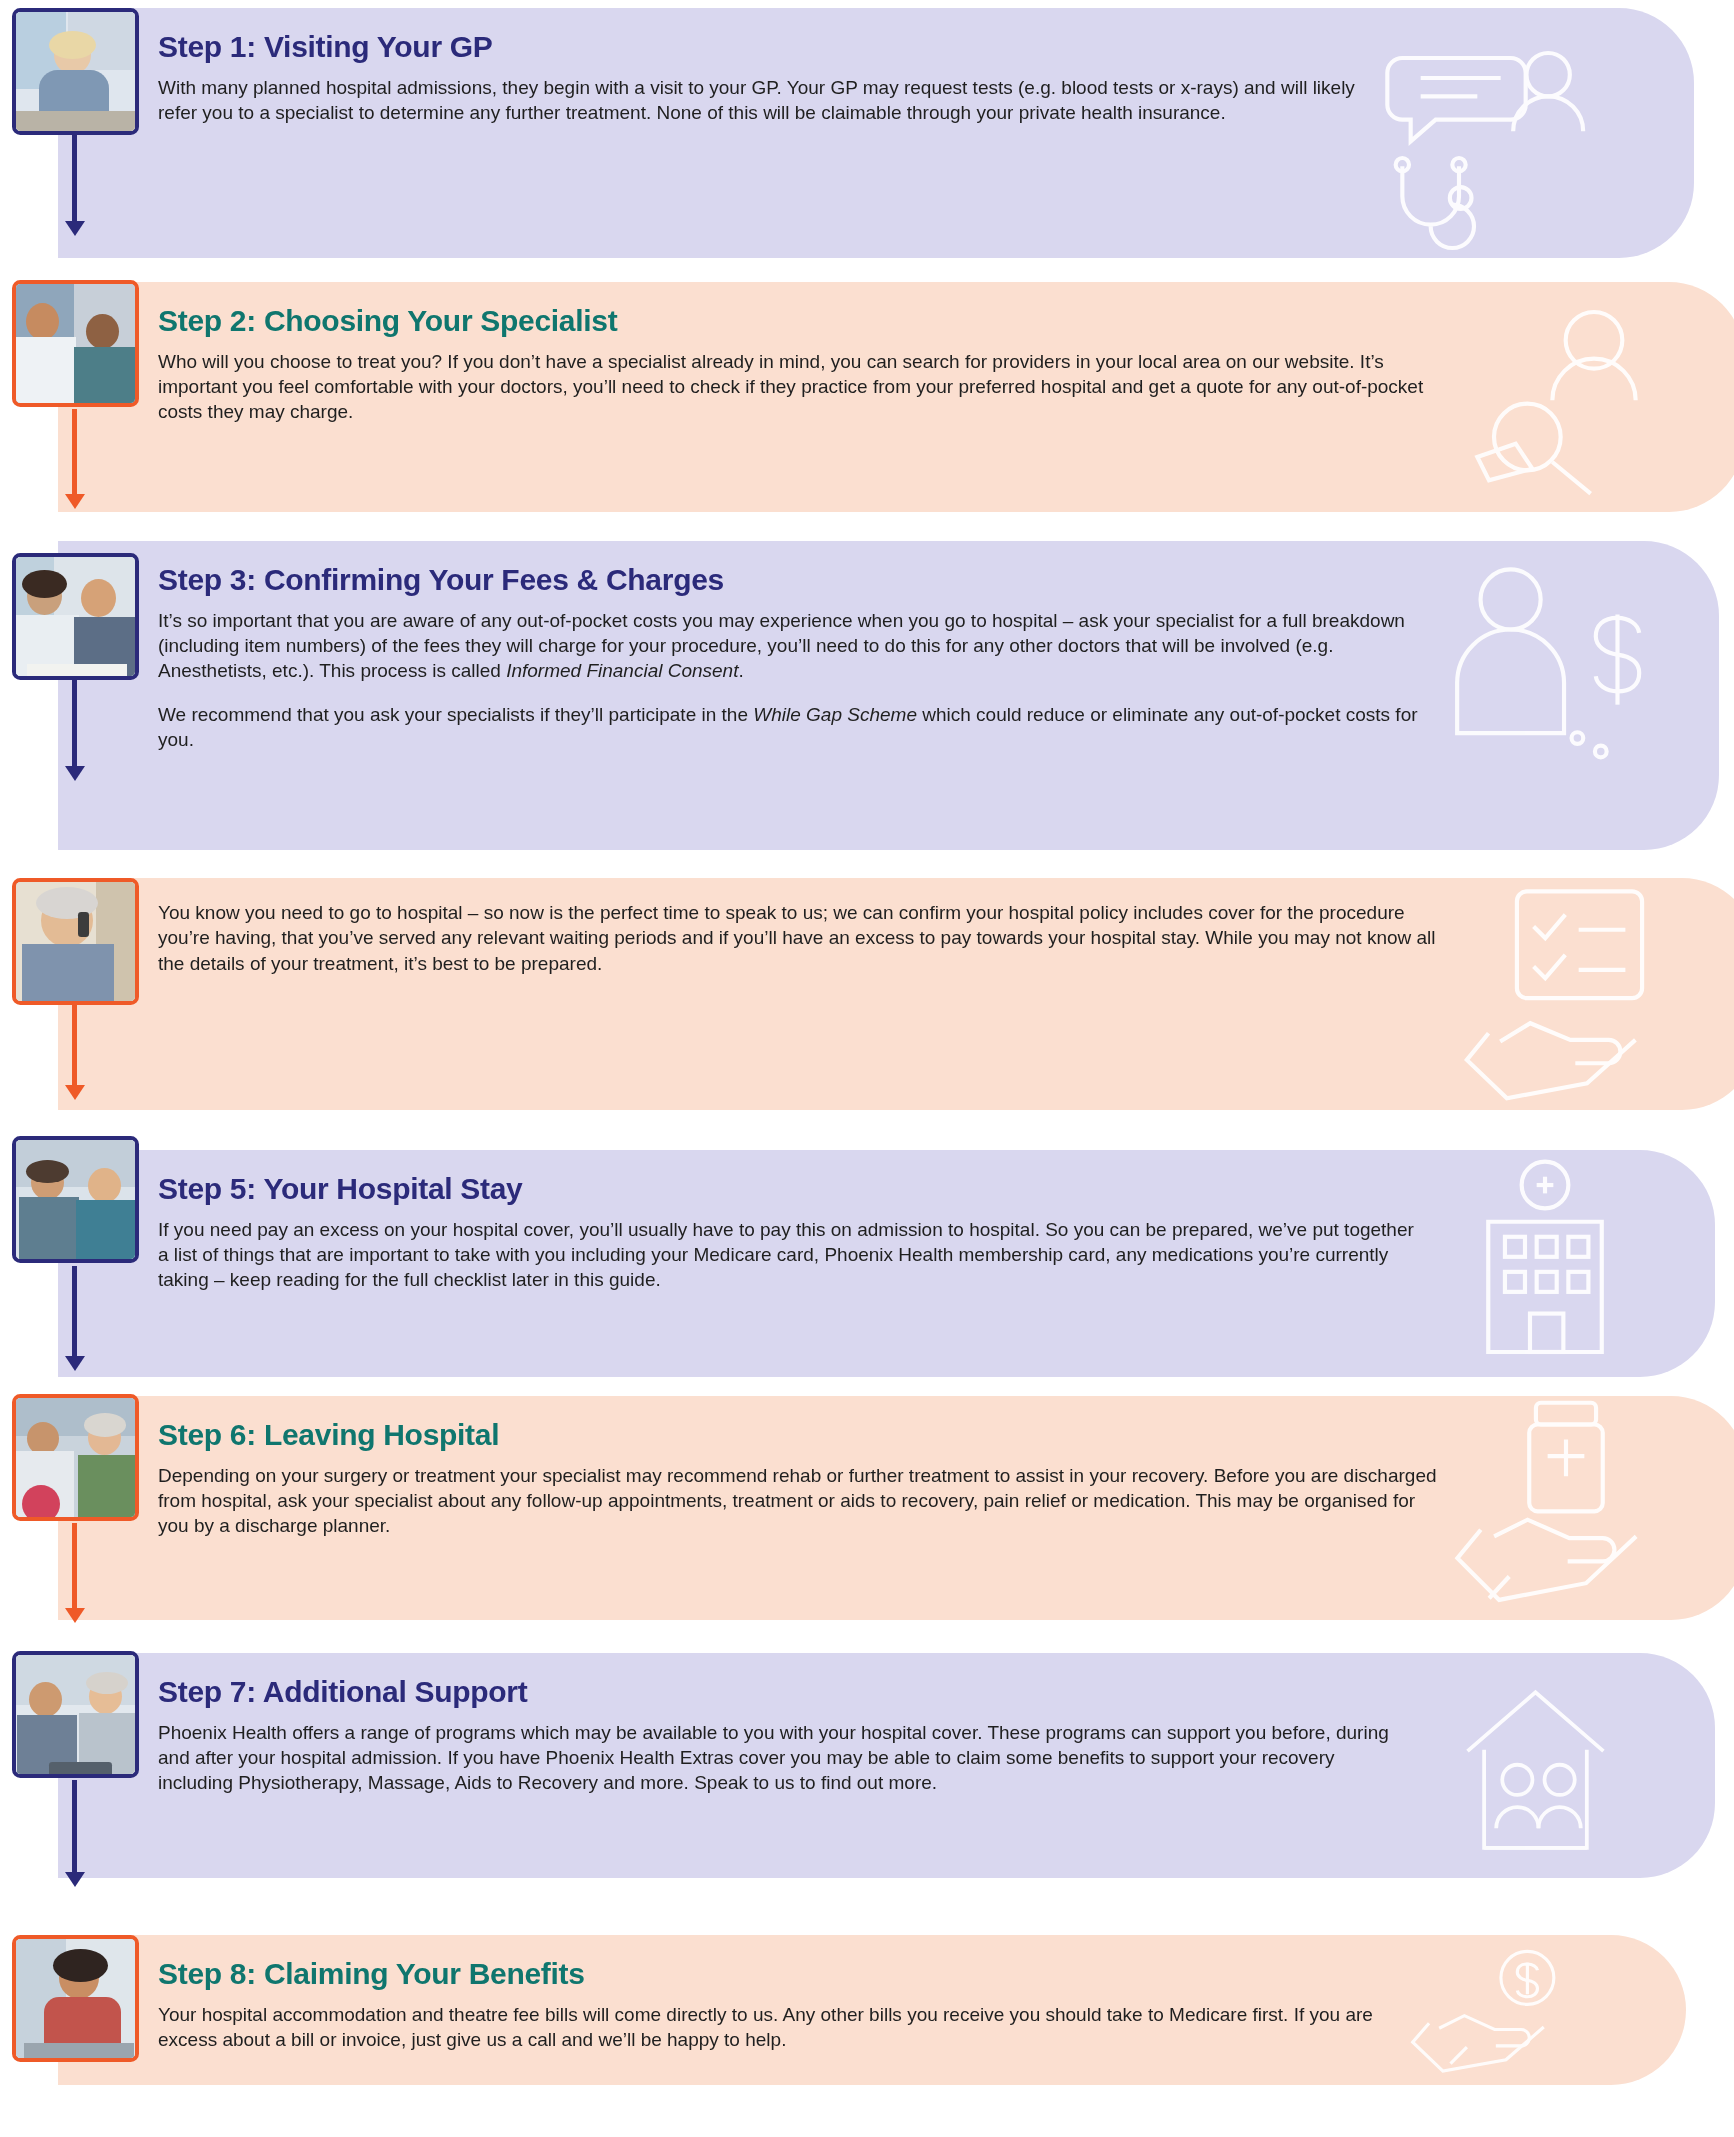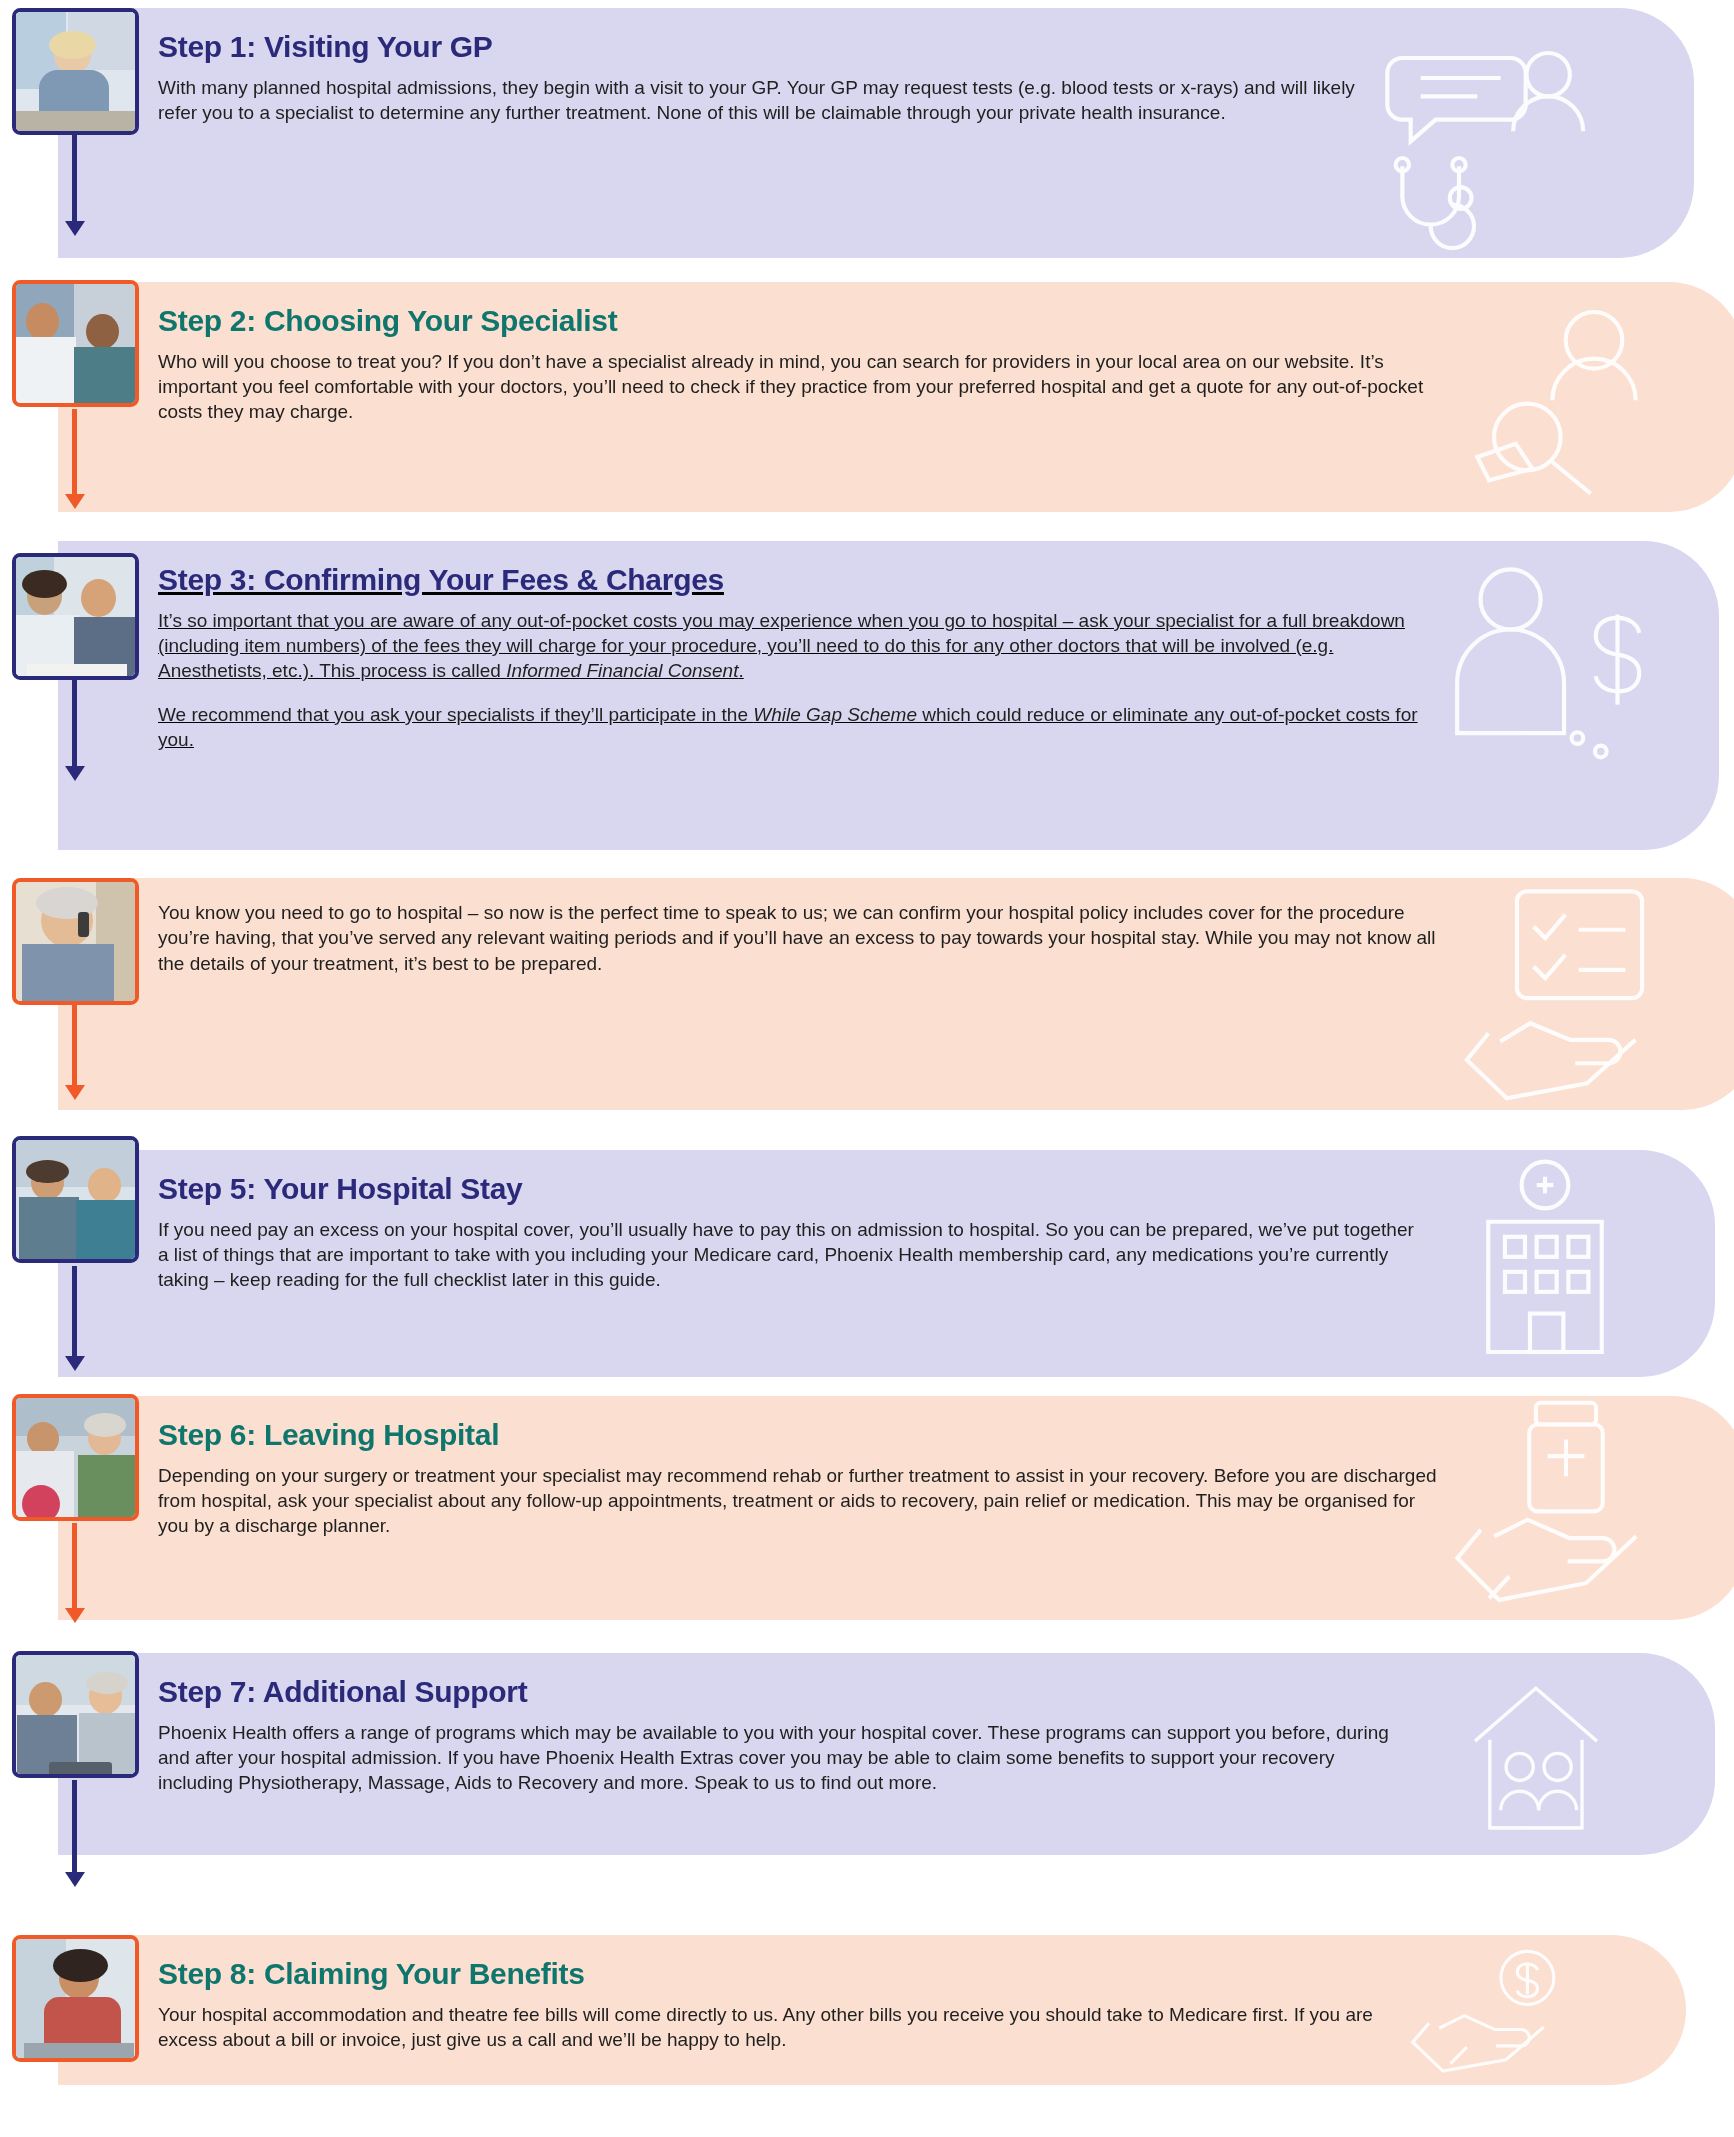--- a/index.html
+++ b/index.html
@@ -168,21 +168,21 @@
         <div class="blob" style="left:10px;top:18.4px;width:33px;height:37px;background:#c68b60;"></div>
         <div class="bar" style="left:0;top:53px;width:60px;height:73px;background:#eef2f5;"></div>
         <div class="blob" style="left:70px;top:30px;width:33px;height:35px;background:#8e6143;"></div>
         <div class="bar" style="left:58px;top:63px;width:68px;height:63px;background:#4d7e88;"></div>
       </div>
     </div>
     <div class="arrow orange" style="top:127px; height:87px;"></div>
   </div>
 
   <div class="step" id="s3" style="top:541px;">
-    <div class="band purple" style="top:0; width:1661px; height:309px;text-decoration:underline;">
+    <div class="band purple" style="top:0; width:1661px; height:309px;">
       <svg class="band-art" viewBox="0 0 340 370">
         <g fill="none" stroke="#ffffff" stroke-width="5">
           <circle cx="130" cy="70" r="36"></circle>
           <path d="M66 170 a64 64 0 0 1 128 0 v60 h-128z"></path>
           <line x1="258" y1="88" x2="258" y2="196"></line>
           <path d="M284 110 a26 20 0 0 0 -26 -18 c-18 0 -26 10 -26 22 s12 20 26 22 s26 8 26 22 s-10 22 -26 22 a26 20 0 0 1 -26 -18"></path>
           <circle cx="210" cy="236" r="7"></circle>
             <circle cx="238" cy="252" r="7"></circle>
         </g>
       </svg>
@@ -300,21 +300,21 @@
         <div class="blob" style="left:72px;top:22px;width:33px;height:35px;background:#e3b894;"></div>
         <div class="blob" style="left:68px;top:15px;width:42px;height:23.4px;background:#d9d6d0;"></div>
         <div class="bar" style="left:62px;top:57px;width:65px;height:70px;background:#6a8f5e;"></div>
         <div class="blob" style="left:6.7px;top:87px;width:38px;height:38px;background:#d2425c;"></div>
       </div>
     </div>
     <div class="arrow orange" style="top:127px; height:87px;"></div>
   </div>
 
   <div class="step" id="s7" style="top:1653px;">
-    <div class="band purple" style="top:0; width:1657px; height:202px;">
+    <div class="band purple" style="top:0; width:1657px; height:225px;">
       <svg class="band-art" viewBox="0 0 340 298">
         <g fill="none" stroke="#ffffff" stroke-width="5">
           <path d="M74 130 l90 -78 90 78"></path>
           <path d="M96 128 v130 h136 v-130"></path>
           <circle cx="140" cy="168" r="20"></circle>
             <circle cx="196" cy="168" r="20"></circle>
           <path d="M112 232 a28 28 0 0 1 56 0"></path>
           <path d="M168 232 a28 28 0 0 1 56 0"></path>
           <line x1="96" y1="258" x2="232" y2="258"></line>
         </g>

